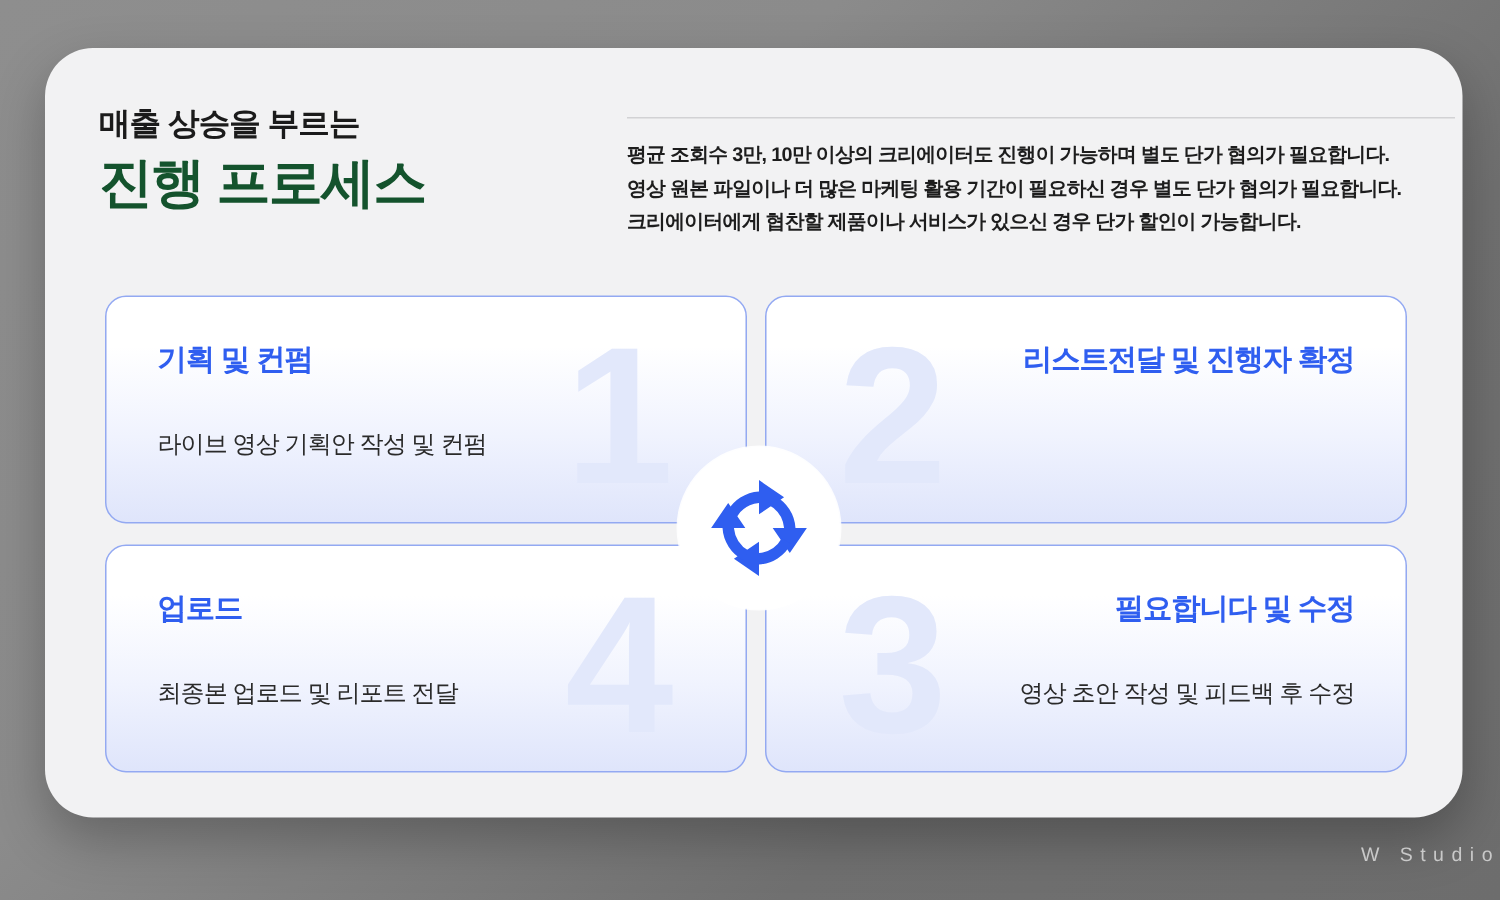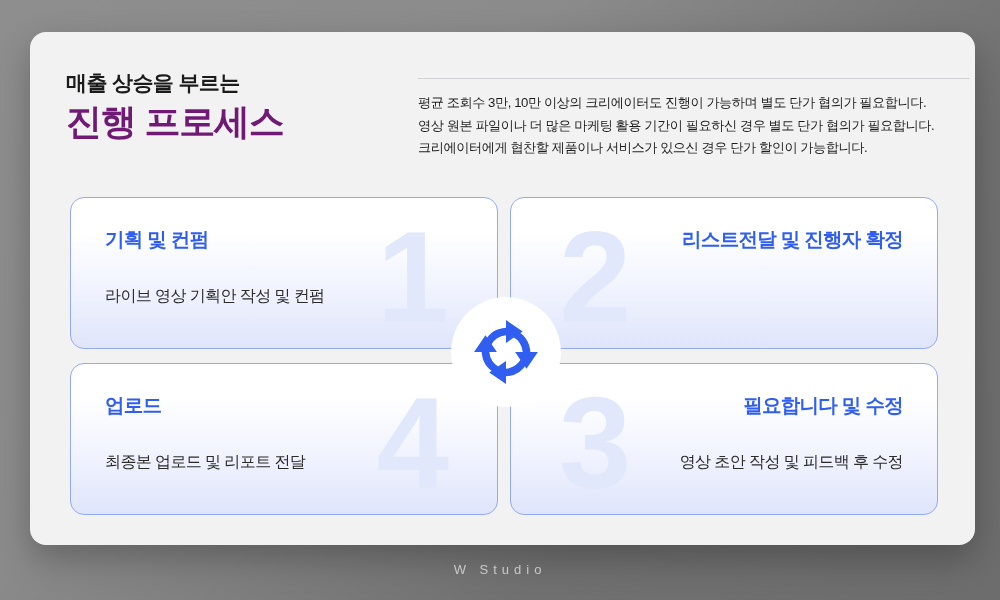--- a/index.html
+++ b/index.html
@@ -19,36 +19,36 @@
     width: 1000px;
     height: 600px;
   }
 
   
   .watermark {
     position: absolute;
     left: 0;
     right: 0;
     top: 562px;
-    text-align: center;
+    text-align: right;
     font-size: 13px;
     letter-spacing: 5px;
     color: #c9c9c9;
     font-weight: 400;
   }
 
   
   .panel {
     position: absolute;
     left: 30px;
     top: 32px;
     width: 945px;
     height: 513px;
     background: #f2f2f3;
-    border-radius: 16px;
+    border-radius: 32px;
     box-shadow: 0 14px 34px rgba(0,0,0,0.26);
     overflow: hidden;
   }
 
   
   .header {
     position: absolute;
     left: 0; top: 0; right: 0;
     height: 160px;
   }
@@ -61,40 +61,40 @@
     font-size: 21px;
     font-weight: 700;
     color: #1b1b1b;
     letter-spacing: -0.6px;
     line-height: 1.2;
   }
   .title-big {
     margin-top: 6px;
     font-size: 36px;
     font-weight: 800;
-    color: #701a75;
+    color: #14532d;
     letter-spacing: -1.2px;
     line-height: 1.18;
   }
 
   .desc-block {
     position: absolute;
     left: 388px;
     top: 46px;
     width: 552px;
   }
   .desc-divider {
     height: 1px;
     background: #d2d2d4;
     width: 100%;
     margin-bottom: 13px;
   }
   .desc-line {
     font-size: 13.2px;
-    font-weight: 400;
+    font-weight: 700;
     color: #1d1d1d;
     line-height: 1.72;
     letter-spacing: -0.45px;
     white-space: nowrap;
   }
 
   
   .cards {
     position: absolute;
     left: 40px;

